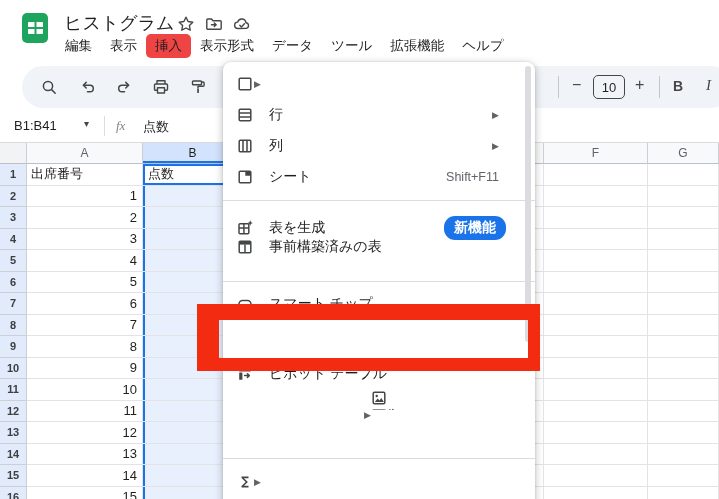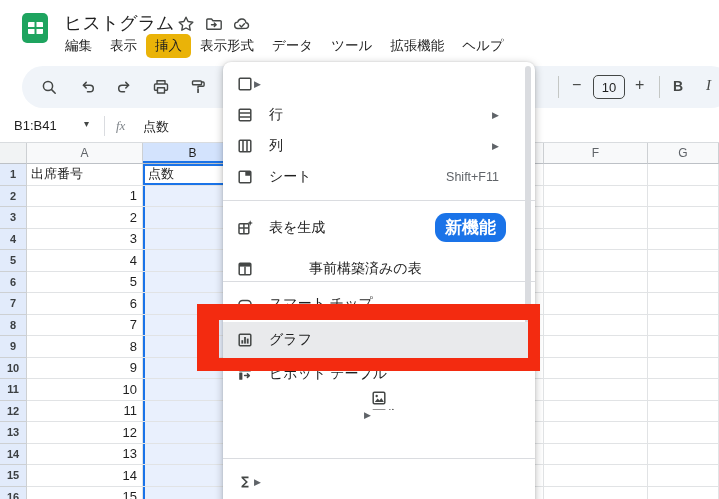--- a/index.html
+++ b/index.html
@@ -8,21 +8,21 @@
   .app { position:relative; width:719px; height:499px; background:#fff; overflow:hidden; }
 
   
   .titlebar { position:absolute; left:0; top:0; width:719px; height:62px; background:#fff; }
   .logo { position:absolute; left:21px; top:12px; width:30px; height:32px; }
   .title-text { position:absolute; left:64px; top:11px; font-size:18px; color:#1f1f1f; }
   .doc-icon { position:absolute; top:15px; width:18px; height:18px; color:#444746; }
   .doc-icon svg { width:18px; height:18px; display:block; }
   .menubar { position:absolute; left:56px; top:34px; height:24px; display:flex; align-items:center; }
   .menu-item { font-size:13.5px; color:#1f1f1f; padding:3px 9px; border-radius:5px; white-space:nowrap; }
-  .menu-item.active { background:#eab308; }
+  .menu-item.active { background:#ef4444; }
 
   
   .toolbar { position:absolute; left:22px; top:66px; width:710px; height:42px; background:#f0f4f9; border-radius:21px; }
   .tb-icon { position:absolute; top:12px; width:18px; height:18px; color:#444746; }
   .tb-icon svg { width:18px; height:18px; display:block; }
   .tb-text { position:absolute; top:14px; font-size:13px; color:#444746; }
   .tb-div { position:absolute; top:10px; width:1px; height:22px; background:#c4c7c5; }
   .fontbox { position:absolute; left:571px; top:9px; width:32px; height:24px; border:1.5px solid #444746; border-radius:5px; font-size:13px; color:#1f1f1f; display:flex; align-items:center; justify-content:center; }
   .tb-b { position:absolute; left:651px; top:12px; font-size:14px; font-weight:700; color:#444746; }
   .tb-i { position:absolute; left:684px; top:11px; font-size:15px; font-style:italic; font-family:"Liberation Serif",serif; color:#444746; }
@@ -51,21 +51,21 @@
 
   
   .dropdown { position:absolute; left:223px; top:62px; width:312px; height:445px; background:#fff; border-radius:8px 8px 0 0; box-shadow:0 2px 8px rgba(0,0,0,0.28), 0 0 2px rgba(0,0,0,0.12); z-index:10; }
   .mi { position:absolute; left:0; width:312px; height:31px; display:flex; align-items:center; padding:0 14px 0 13px; }
   .mi.hl { background:#e9eaec; }
   .mi-icon { width:18px; height:18px; flex:none; color:#444746; }
   .mi-icon svg { width:18px; height:18px; display:block; }
   .mi-label { margin-left:15px; font-size:14px; color:#1f1f1f; flex:1 1 auto; white-space:nowrap; overflow:hidden; }
   .mi-shortcut { font-size:12.5px; color:#5f6368; margin-right:22px; }
   .mi-arrow { font-size:9px; color:#5f6368; margin-right:22px; }
-  .mi-badge { background:var(--c-badge); color:#fff; font-size:17px; font-weight:700; padding:3px 10px; border-radius:11px; margin-right:15px; white-space:nowrap; }
+  .mi-badge { background:var(--c-badge); color:#fff; font-size:14px; font-weight:700; padding:3px 10px; border-radius:11px; margin-right:15px; white-space:nowrap; }
   .m-divider { position:absolute; left:0; width:312px; height:1px; background:#dadce0; }
   .m-scroll { position:absolute; left:302px; top:4px; width:6px; height:276px; background:#dadce0; border-radius:3px; }
 
   
   .red-frame { position:absolute; left:197px; top:304px; width:343px; height:67px; border-style:solid; border-color:var(--c-red); border-width:16px 12px 13px 22px; z-index:20; background:transparent; }
 </style>
 </head>
 <body>
 
 <div class="app">
@@ -383,50 +383,39 @@
           <svg viewBox="0 0 18 18">
             <rect x="3" y="4.8" width="9.8" height="10" rx="1" fill="none" stroke="#444746" stroke-width="1.5" stroke-linejoin="round"></rect>
             <line x1="3" y1="9" x2="12.8" y2="9" fill="none" stroke="#444746" stroke-width="1.5" stroke-linejoin="round"></line>
             <line x1="7.9" y1="4.8" x2="7.9" y2="14.8" fill="none" stroke="#444746" stroke-width="1.5" stroke-linejoin="round"></line>
             <path d="M14.2 1.3 l0.8 1.9 1.9 0.8 -1.9 0.8 -0.8 1.9 -0.8 -1.9 -1.9 -0.8 1.9 -0.8z" fill="#444746"></path>
           </svg>
         </span>
         <span class="mi-label">表を生成</span>
         <span class="mi-badge">新機能</span>
       </div>
-      <div class="mi" style="top: 191px; gap: 40px;">
+      <div class="mi" style="top: 169px;">
         <span class="mi-icon">
           <svg viewBox="0 0 18 18">
             <rect x="3.2" y="3.2" width="11.6" height="11.6" rx="1" fill="none" stroke="#444746" stroke-width="1.5" stroke-linejoin="round"></rect>
             <rect x="3.2" y="3.2" width="11.6" height="3.4" fill="#444746"></rect>
             <line x1="9" y1="6.6" x2="9" y2="14.8" fill="none" stroke="#444746" stroke-width="1.5" stroke-linejoin="round"></line>
           </svg>
         </span>
         <span class="mi-label">事前構築済みの表</span>
       </div>
       <div class="m-divider" style="top: 219px;"></div>
       <div class="mi" style="top: 226px;">
         <span class="mi-icon">
           <svg viewBox="0 0 18 18">
             <rect x="3" y="5.4" width="12" height="7.2" rx="3.6" fill="none" stroke="#444746" stroke-width="1.5" stroke-linejoin="round"></rect>
           </svg>
         </span>
         <span class="mi-label">スマート チップ</span>
       </div>
-      <div class="mi hl" style="top: 260px; height: 36px;">
-        <span class="mi-icon">
-          <svg viewBox="0 0 18 18">
-            <rect x="3.2" y="3.2" width="11.6" height="11.6" rx="1" fill="none" stroke="#444746" stroke-width="1.5" stroke-linejoin="round"></rect>
-            <rect x="5.4" y="9.2" width="1.8" height="3.4" fill="#444746"></rect>
-            <rect x="8.1" y="6" width="1.8" height="6.6" fill="#444746"></rect>
-            <rect x="10.8" y="7.6" width="1.8" height="5" fill="#444746"></rect>
-          </svg>
-        </span>
-        <span class="mi-label">グラフ</span>
-      </div>
       <div class="mi" style="top: 296px;">
         <span class="mi-icon">
           <svg viewBox="0 0 18 18">
             <rect x="3.2" y="3.2" width="11.6" height="3.2" rx="0.5" fill="#444746"></rect>
             <rect x="3.2" y="7.4" width="3.2" height="7.4" rx="0.5" fill="#444746"></rect>
             <path d="M8.6 10.6 h4.6 M11.4 8.8 l1.9 1.8 -1.9 1.8" fill="none" stroke="#444746" stroke-width="1.5" stroke-linejoin="round" stroke-linecap="round"></path>
           </svg>
         </span>
         <span class="mi-label">ピボット テーブル</span>
       </div>

